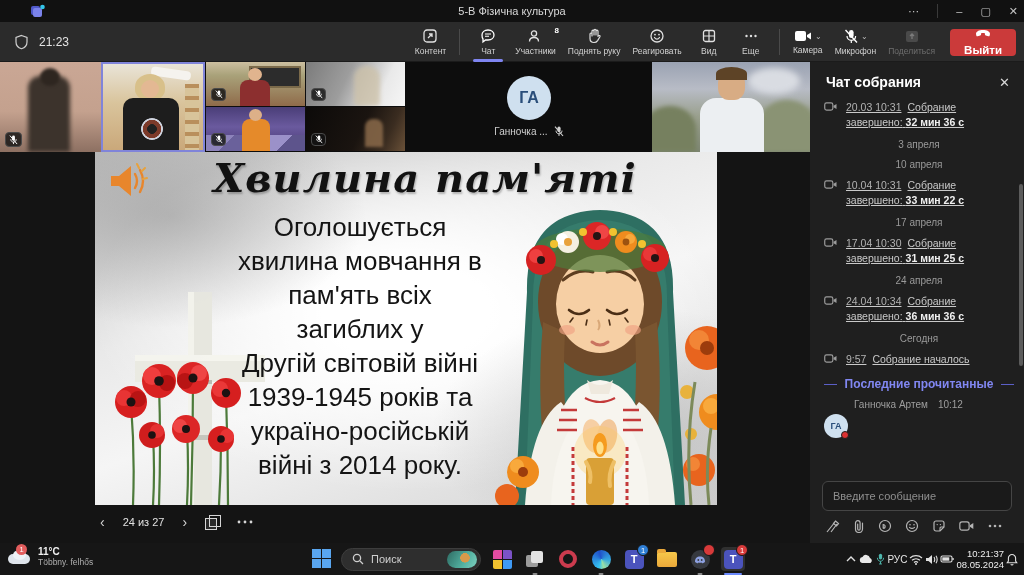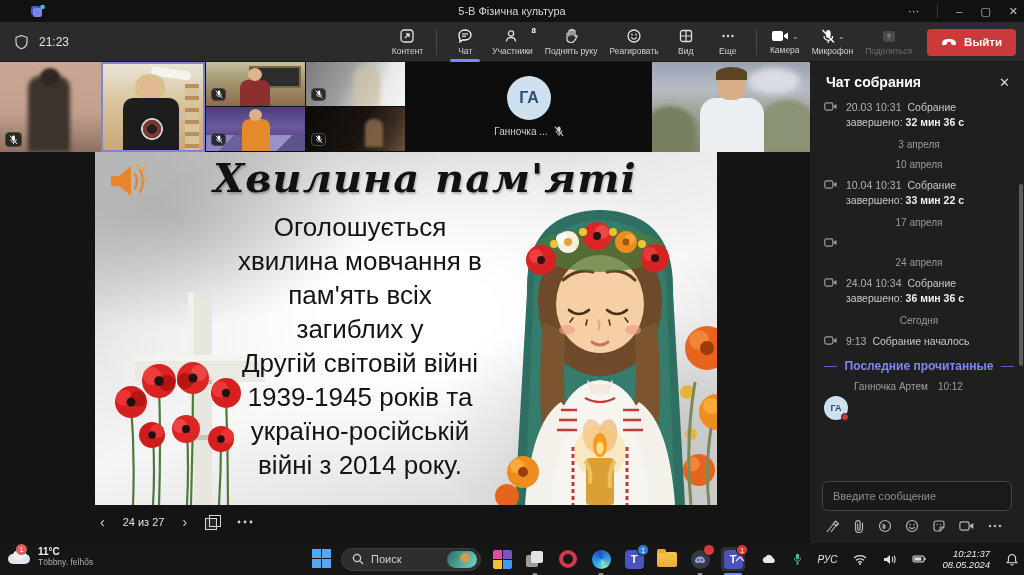--- a/index.html
+++ b/index.html
@@ -19,21 +19,21 @@
   .timer { position:absolute; left:14px; top:0; height:40px; display:flex; align-items:center; gap:10px; color:#e3e3e3; font-size:12px; }
   .mb-right { position:absolute; right:8px; top:0; height:40px; display:flex; align-items:center; gap:2px; }
   .mb-btn { display:flex; flex-direction:column; align-items:center; justify-content:center; min-width:40px; height:40px; padding:0 5px; position:relative; cursor:pointer; }
   .mb-btn .lbl { color:#d2d2d2; font-size:8.5px; margin-top:2px; white-space:nowrap; }
   .mb-btn.disabled .lbl { color:#6f6f6f; }
   .mb-btn.active::after { content:""; position:absolute; bottom:0; left:50%; transform:translateX(-50%); width:30px; height:3px; border-radius:2px; background:#7f85f1; }
   .mb-sep { width:1px; height:26px; background:#4a4a4a; margin:0 6px; }
   .badge8 { position:absolute; top:4px; right:2px; color:#fff; font-size:8px; font-weight:bold; }
   .chev { color:#bdbdbd; font-size:8px; margin-left:2px; }
   .iconrow { display:flex; align-items:center; }
-  .leave-btn { display:flex; align-items:center; gap:7px; background:#cb3a3a; color:#fff; font-size:11.5px; font-weight:bold; border-radius:4px; height:27px; padding:0 14px; margin-left:8px; cursor:pointer; }
+  .leave-btn { display:flex; align-items:center; gap:7px; background:#cb3a3a; color:#fff; font-size:11.5px; font-weight:bold; border-radius:4px; height:27px; padding:0 14px; margin-left:8px; cursor:pointer;flex-direction:column; }
 
   
   .stage { position:absolute; top:62px; left:0; width:810px; height:481px; background:#141414; }
   .chatpanel { position:absolute; top:62px; right:0; width:214px; height:481px; background:#1f1f1f; display:flex; flex-direction:column; }
 
   
   .strip { position:absolute; top:0; left:0; width:810px; height:90px; display:flex; background:#0d0d0d; }
   .tile { position:relative; height:90px; overflow:hidden; background:#222; }
   .tile.t1 { width:101px; }
   .tile.t2 { width:104px; border:2px solid #8084d9; }
@@ -100,21 +100,21 @@
   .copy-ic::before { content:""; position:absolute; left:0; top:3px; width:10px; height:10px; border:1.4px solid #d6d6d6; background:#2a2a2a; }
   .copy-ic::after { content:""; position:absolute; left:4px; top:0; width:10px; height:10px; border:1.4px solid #d6d6d6; }
 
   
   .chat-head { display:flex; align-items:flex-end; justify-content:space-between; padding:12px 14px 8px 16px; }
   .chat-title { color:#fff; font-size:14px; font-weight:bold; }
   .chat-close { color:#d9d9d9; font-size:13px; cursor:pointer; }
   .chat-list { position:relative; flex:1; overflow:hidden; padding:2px 10px 0 14px; }
   .evt { display:flex; gap:8px; margin-bottom:7px; }
   .evt-ic { flex:0 0 14px; margin-top:1px; }
-  .evt-text { color:#c9c9c9; font-size:10.5px; line-height:15px; width:160px; }
+  .evt-text { color:#c9c9c9; font-size:10.5px; line-height:15px; width:160px;text-decoration:underline; }
   .evt-text .t { color:#b2b2b2; margin-right:6px; }
   .evt-text b { color:#f0f0f0; }
   .datehead { text-align:center; color:#9a9a9a; font-size:10px; margin:9px 0 8px; }
   .readdiv { display:flex; align-items:center; gap:8px; margin:10px 0 8px; }
   .readdiv::before,.readdiv::after { content:""; flex:1; height:1px; background:#5b5fc7; }
   .readdiv span { color:#8187f2; font-size:12px; font-weight:bold; }
   .msg-meta { color:#9e9e9e; font-size:10px; margin:2px 0 4px 30px; }
   .msg-meta .mt { margin-left:10px; }
   .msg-row { display:flex; align-items:flex-start; gap:6px; }
   .msg-ava { position:relative; flex:0 0 24px; width:24px; height:24px; border-radius:50%; background:#cfe0ef; color:#2a4e7a; font-size:9px; font-weight:bold; display:flex; align-items:center; justify-content:center; }
@@ -156,21 +156,21 @@
   .widgets i:nth-child(4){background:#3f9af5;border-radius:0 0 2px 0;}
   .taskview { position:relative; width:18px; height:16px; }
   .taskview::before { content:""; position:absolute; left:0; top:4px; width:12px; height:12px; background:#9c9c9c; border-radius:2px; }
   .taskview::after { content:""; position:absolute; left:5px; top:0; width:12px; height:12px; background:#e3e3e3; border-radius:2px; }
   .opera { width:18px; height:18px; border-radius:50%; border:4px solid #cc3b4e; }
   .edge { width:19px; height:19px; border-radius:50%; background:conic-gradient(from 200deg,#35c1f1,#2052cb 40%,#34a7e0 70%,#9be0a5 90%,#35c1f1); }
   .teamsic { width:19px; height:19px; border-radius:4px; background:#4b53bc; color:#fff; font-size:11px; font-weight:bold; display:flex; align-items:center; justify-content:center; }
   .folder { position:relative; width:20px; height:15px; background:linear-gradient(180deg,#f7c84a,#eaa83a); border-radius:2px; }
   .folder::before { content:""; position:absolute; left:0; top:-3px; width:9px; height:4px; background:#eaa83a; border-radius:2px 2px 0 0; }
   .discord { width:19px; height:19px; border-radius:50%; background:#36393f; display:flex; align-items:center; justify-content:center; }
-  .tray { position:absolute; right:6px; top:0; height:32px; display:flex; align-items:center; gap:16px;font-style:italic; }
+  .tray { position:absolute; right:6px; top:0; height:32px; display:flex; align-items:center; gap:2px; }
   .tray .glyph { display:flex; align-items:center; cursor:pointer; }
   .lang { color:#e6e6e6; font-size:10px; cursor:pointer; }
   .clock { text-align:right; color:#eee; font-size:9.5px; line-height:11px; cursor:pointer; }
 </style>
 </head>
 <body>
 
 <div class="app">
 
   <div class="titlebar">
@@ -595,36 +595,37 @@
             <path d="M13 6 L17 3.5 V10.5 L13 8 Z" fill="#9c9c9c"></path>
           </svg>
         <div class="evt-text"><span class="t">10.04 10:31</span><span>Собрание завершено:</span> <b>33 мин 22 с</b></div>
       </div>
       <div class="datehead">17 апреля</div>
       <div class="evt">
         <svg class="evt-ic" width="14" height="11" viewBox="0 0 19 14">
             <rect x="1" y="2" width="11" height="10" rx="2.5" fill="none" stroke="#9c9c9c" stroke-width="1.6"></rect>
             <path d="M13 6 L17 3.5 V10.5 L13 8 Z" fill="#9c9c9c"></path>
           </svg>
+        <div class="evt-text"><span class="t">17.04 10:30</span><span>Собрание завершено:</span> <b>31 мин 25 с</b></div>
       </div>
       <div class="datehead">24 апреля</div>
       <div class="evt">
         <svg class="evt-ic" width="14" height="11" viewBox="0 0 19 14">
             <rect x="1" y="2" width="11" height="10" rx="2.5" fill="none" stroke="#9c9c9c" stroke-width="1.6"></rect>
             <path d="M13 6 L17 3.5 V10.5 L13 8 Z" fill="#9c9c9c"></path>
           </svg>
         <div class="evt-text"><span class="t">24.04 10:34</span><span>Собрание завершено:</span> <b>36 мин 36 с</b></div>
       </div>
       <div class="datehead">Сегодня</div>
       <div class="evt">
         <svg class="evt-ic" width="14" height="11" viewBox="0 0 19 14">
             <rect x="1" y="2" width="11" height="10" rx="2.5" fill="none" stroke="#9c9c9c" stroke-width="1.6"></rect>
             <path d="M13 6 L17 3.5 V10.5 L13 8 Z" fill="#9c9c9c"></path>
           </svg>
-        <div class="evt-text"><span class="t">9:13</span><span>Собрание началось</span></div>
+        <div class="evt-text"><span class="t">9:57</span><span>Собрание началось</span></div>
       </div>
       <div class="readdiv">
           <span>Последние прочитанные</span>
         </div>
       <div class="msg-meta">
         <span>Ганночка Артем</span><span class="mt">10:12</span>
       </div>
       <div class="msg-row">
         <div class="msg-ava">
             <span>ГА</span>

